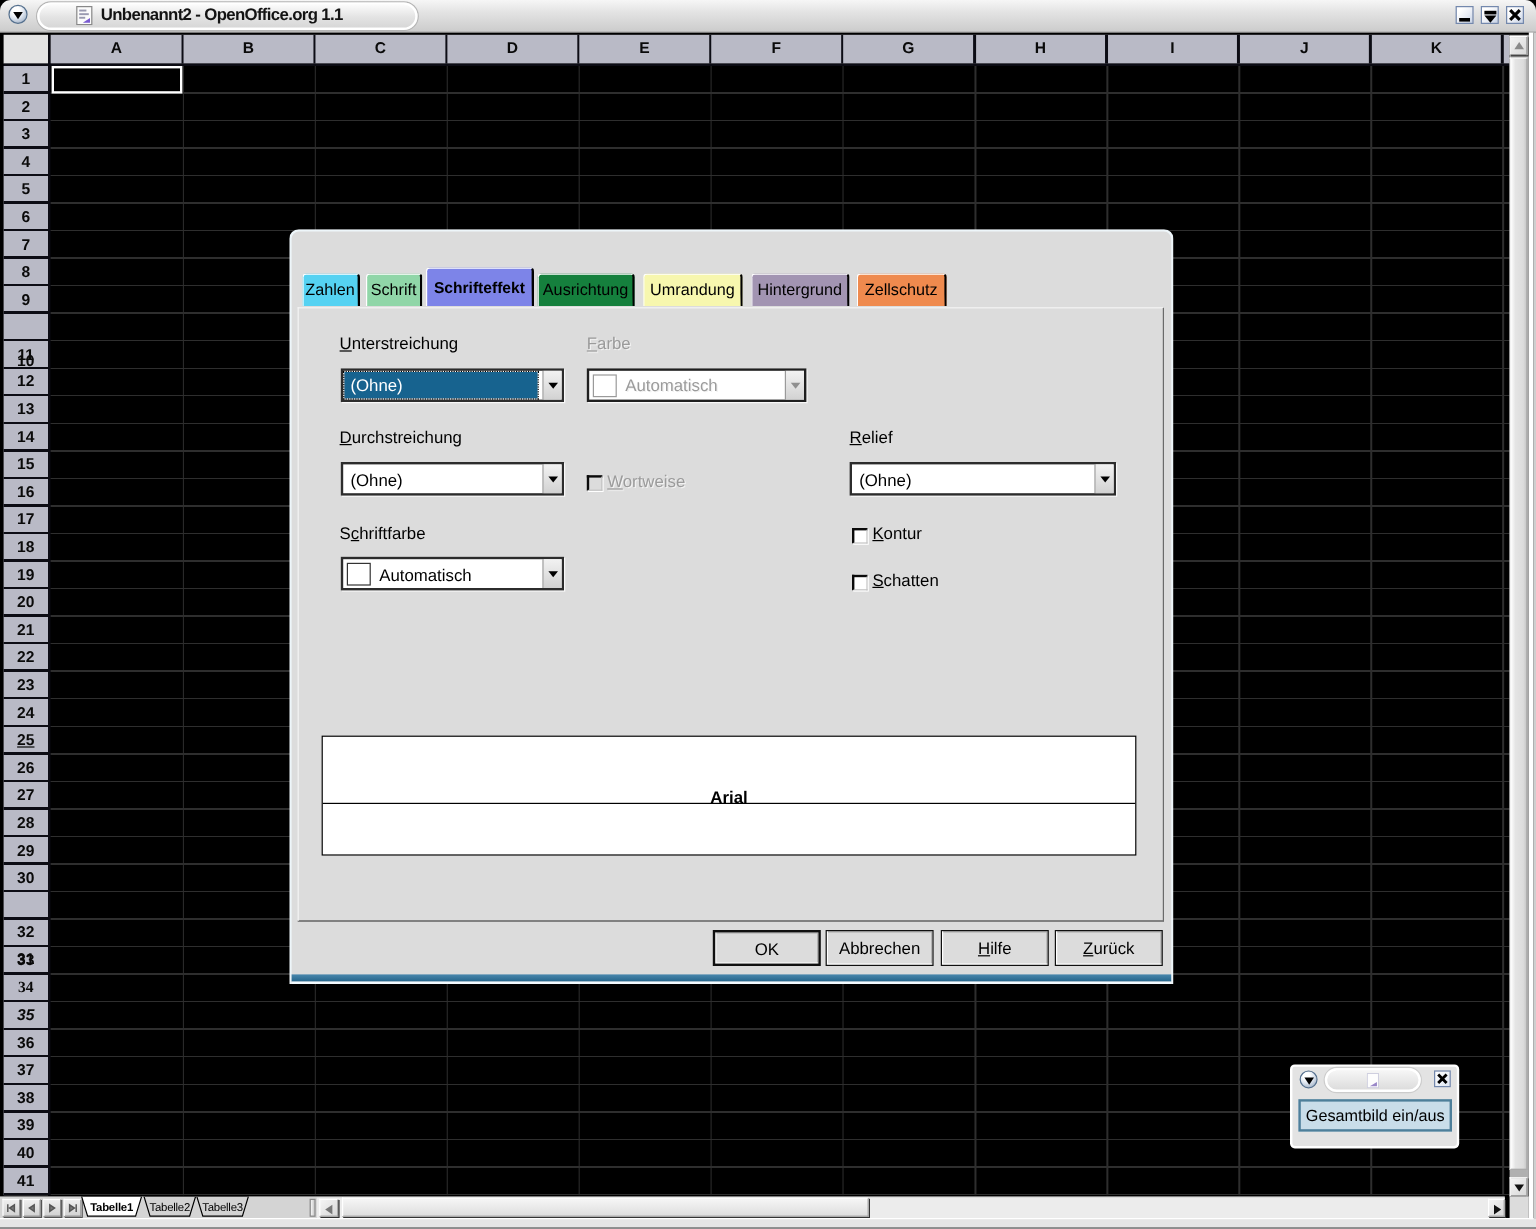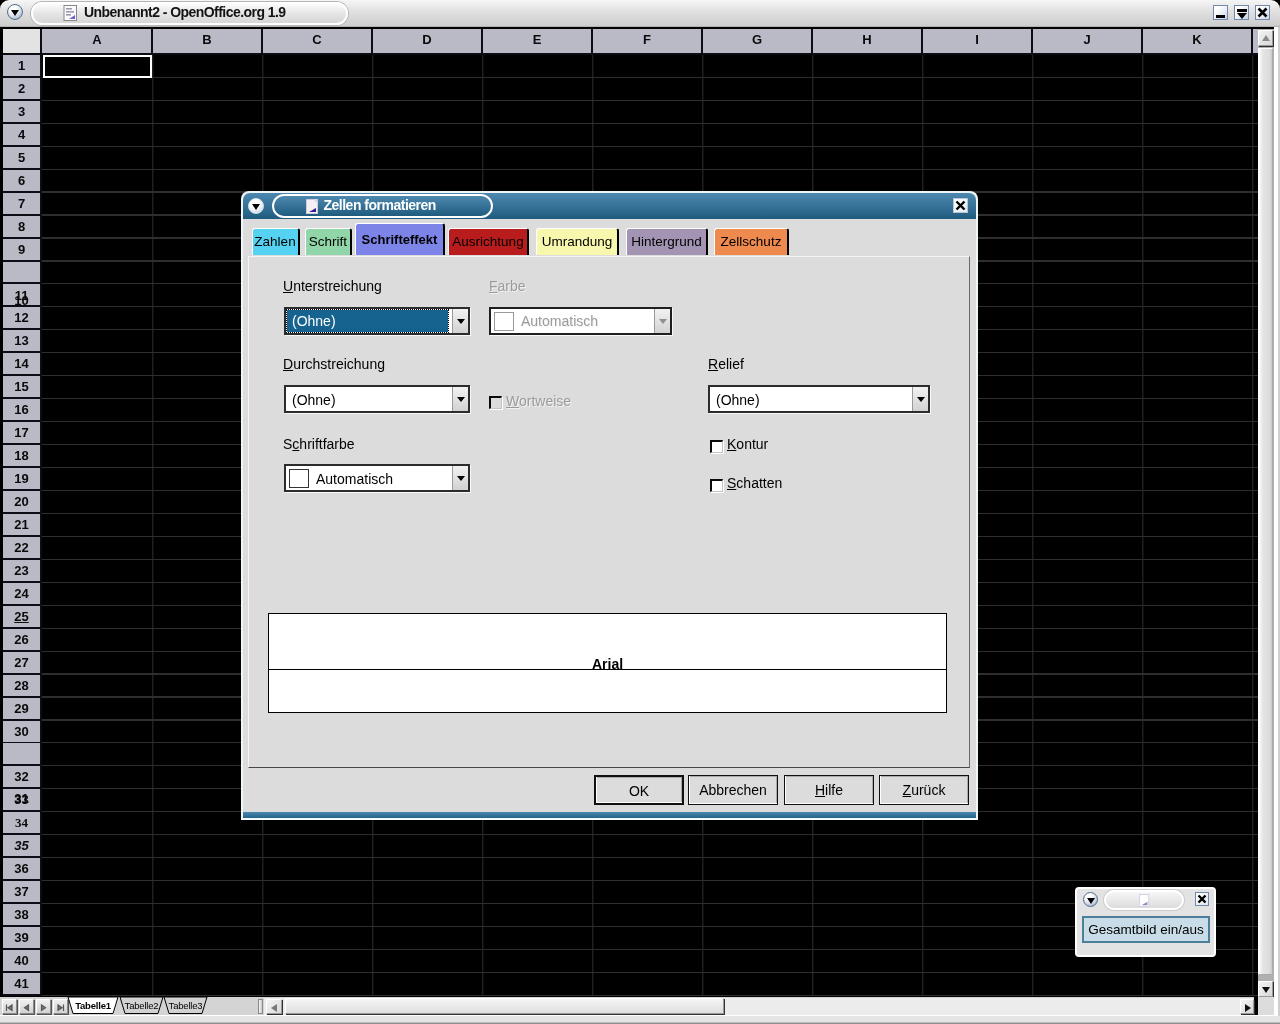--- a/index.html
+++ b/index.html
@@ -118,21 +118,21 @@
       <div class="tri"></div>
     </div>
   <div class="abs" id="winpill">
     <svg class="abs" style="left:30px;top:1px" width="15" height="16" viewBox="0 0 15 16">
       <rect x="1" y="0.5" width="12.5" height="15" fill="#fbfbfb" stroke="#888" stroke-width="1"></rect>
       <rect x="3" y="3" width="6" height="1.6" fill="#9a9ab0"></rect>
       <rect x="3" y="6" width="8" height="1.6" fill="#9a9ab0"></rect>
       <rect x="3" y="9" width="5" height="1.6" fill="#9a9ab0"></rect>
       <path d="M6 14 L12 14 L12 10 Z" fill="#7a5bd0"></path>
     </svg>
-    <div class="ttl">Unbenannt2 - OpenOffice.org 1.9</div>
+    <div class="ttl">Unbenannt2 - OpenOffice.org 1.1</div>
   </div>
   <div class="abs winbtn" style="left:1213px">
       <div style="position:absolute;left:2px;top:9px;width:9px;height:2.5px;background:#000"></div>
     </div>
   <div class="abs winbtn" style="left:1234px">
     <div style="position:absolute;left:1.5px;top:2.5px;width:10px;height:3px;background:#000"></div>
     <div class="arrow" style="left:1.5px;top:6.5px;border-left:5px solid transparent;border-right:5px solid transparent;border-top:6.5px solid #000"></div>
   </div>
   <div class="abs winbtn" style="left:1255px">
     <svg class="xglyph" width="13" height="13">
@@ -253,42 +253,24 @@
       <text x="141.5" y="12" text-anchor="middle" font-size="9.5" letter-spacing="-0.2" font-family="Liberation Sans,sans-serif">Tabelle2</text>
       <path d="M164 0 L207 0 L202 16.5 L169 16.5 Z" fill="#d2d2d2" stroke="#000" stroke-width="1"></path>
       <text x="185.5" y="12" text-anchor="middle" font-size="9.5" letter-spacing="-0.2" font-family="Liberation Sans,sans-serif">Tabelle3</text>
     </svg>
   </div>
 <div class="abs" id="statusbar"></div>
 <div class="abs" id="rightedge"></div>
 <div class="abs" id="rightedge2"></div>
 
 <div class="abs" id="dlg">
-  <div class="abs" id="dlgtitle">
-    <div class="abs" id="dlgcircle">
-        <div class="tri"></div>
-      </div>
-    <div class="abs" id="dlgpill">
-      <svg class="abs" style="left:32px;top:3px" width="13" height="15" viewBox="0 0 13 15">
-        <rect x="0.5" y="0.5" width="11" height="14" fill="#f4f0f4" stroke="#d0ccd8" stroke-width="1"></rect>
-        <path d="M7 0 L12 0 L12 5 Z" fill="#cfd4e8"></path>
-        <path d="M3 13 L10 13 L10 9 Z" fill="#3a1a9a"></path>
-      </svg>
-      <div class="ttl">Zellen formatieren</div>
-    </div>
-    <div class="abs" id="dlgx">
-      <svg class="xglyph" width="13" height="13">
-          <path d="M2.5 2.5 L10.5 10.5 M10.5 2.5 L2.5 10.5" stroke="#000" stroke-width="2.4"></path>
-        </svg>
-    </div>
-  </div>
   <div class="abs tab" style="left:8.5px;width:48px;background:#55d2f2">Zahlen</div>
   <div class="abs tab" style="left:62px;width:47px;background:#90d6a8">Schrift</div>
   <div class="abs tab" id="tabsel" style="left:112px;width:90px;background:#7d84e8">Schrifteffekt</div>
-  <div class="abs tab" style="left:205px;width:81px;background:#b91c1c">Ausrichtung</div>
+  <div class="abs tab" style="left:205px;width:81px;background:#15803d">Ausrichtung</div>
   <div class="abs tab" style="left:293px;width:83px;background:#f7f7ae">Umrandung</div>
   <div class="abs tab" style="left:383px;width:82px;background:#a294b2">Hintergrund</div>
   <div class="abs tab" style="left:471px;width:75px;background:#ef8a4e">Zellschutz</div>
   <div class="abs" id="panel"></div>
 
   <div class="abs lbl" style="left:40px;top:85px"><u>U</u>nterstreichung</div>
   <div class="abs combo" style="left:41px;top:113.5px;width:186px">
     <div style="position:absolute;left:1px;top:1px;right:20px;bottom:1px;background:#17638f;outline:1px dotted #000;outline-offset:0px"></div>
     <div class="txt" style="color:#fff;z-index:2">(Ohne)</div>
     <div class="cbtn">

